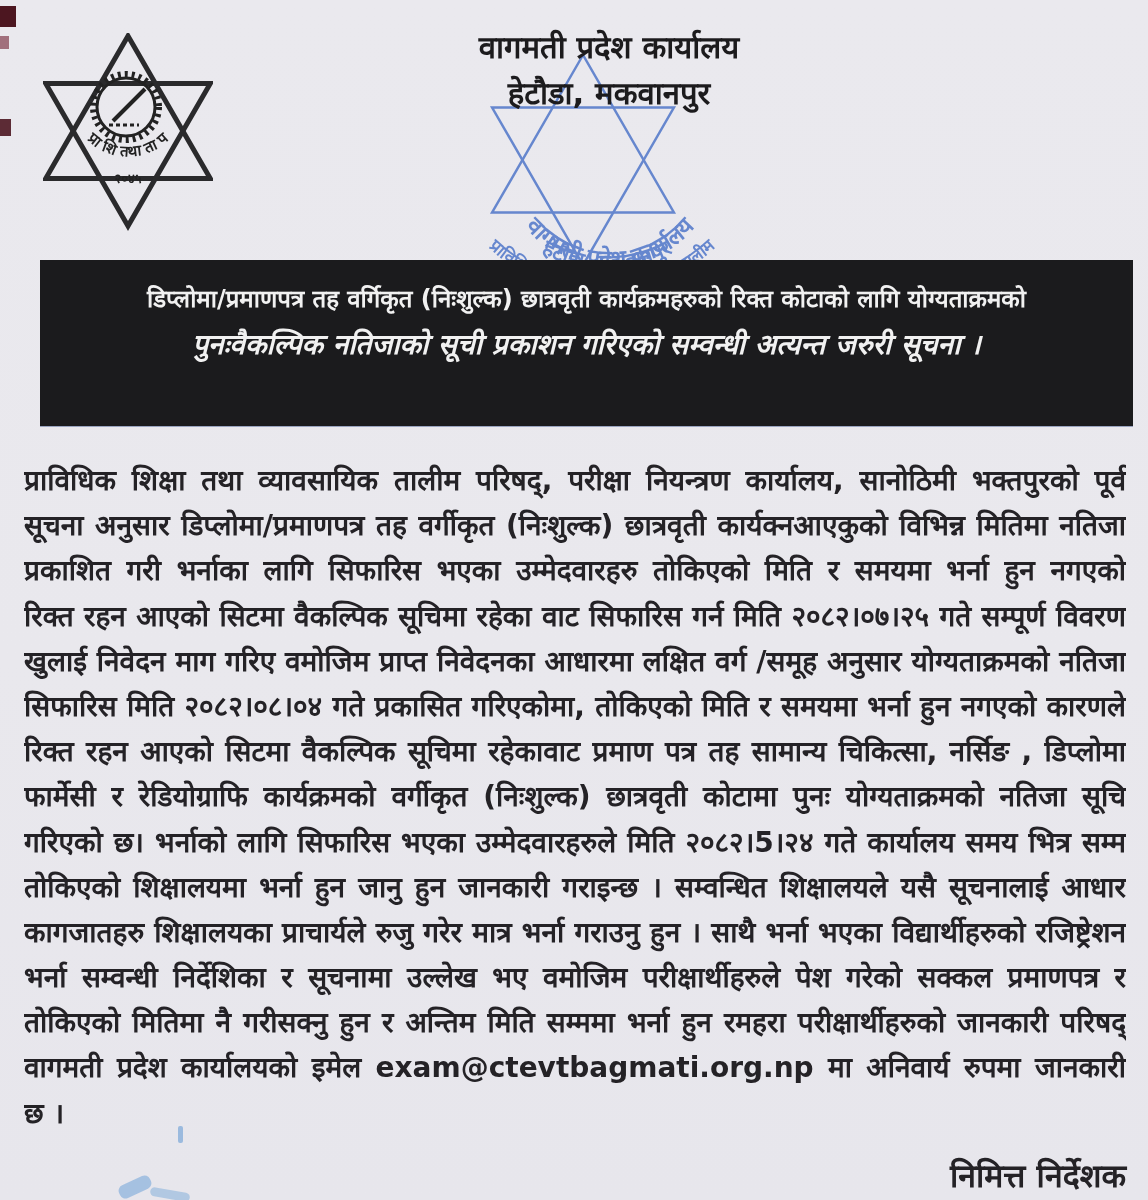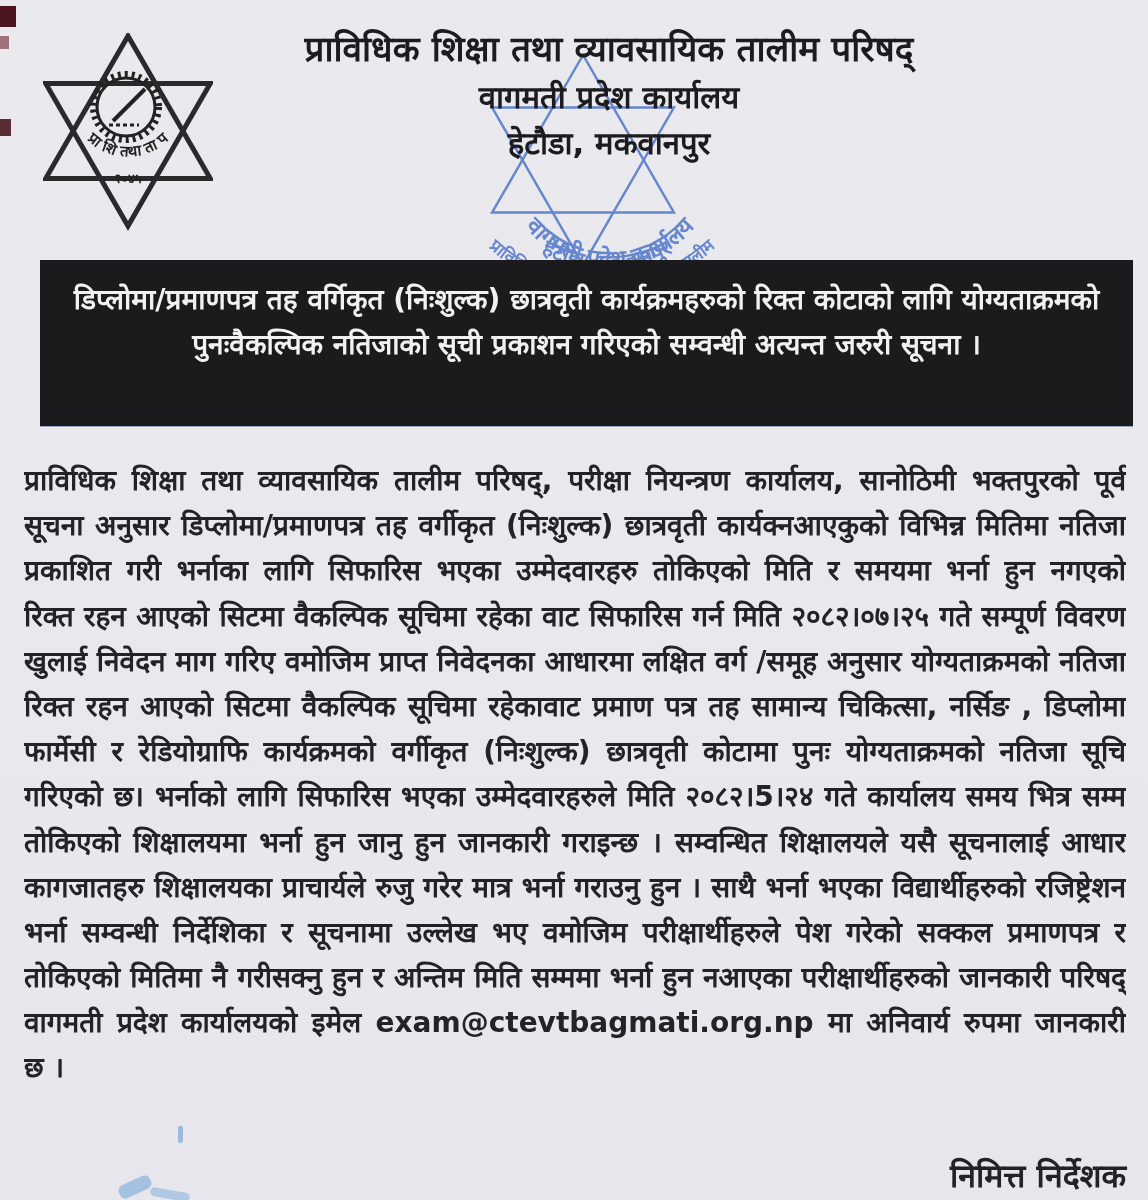--- a/index.html
+++ b/index.html
@@ -23,22 +23,22 @@
   
   .logo{position:absolute;left:43px;top:33px;}
   
   .stamp{position:absolute;left:405px;top:42px;opacity:.82;}
   
   .banner{
     position:absolute;left:40px;top:260px;width:1093px;height:166px;
     background:#1b1b1d;color:#f1f1f1;text-align:center;font-weight:bold;
     box-shadow:0 1px 0 #9aa4c0;
   }
-  .b1{margin-top:17px;font-size:28px;line-height:45px;}
-  .b2{font-size:28px;line-height:45px;}
+  .b1{margin-top:17px;font-size:24px;line-height:45px;}
+  .b2{font-size:28px;line-height:45px;font-style:italic;}
   .b3{margin-top:20px;font-size:26px;line-height:36px;}
   
   .body-text{
     position:absolute;left:24px;top:458px;width:1102px;
     font-size:28px;font-weight:bold;color:#242226;
   }
   .line{
     height:45.2px;line-height:45.2px;overflow:hidden;
     text-align:justify;text-align-last:justify;
   }
@@ -103,42 +103,42 @@
     <defs>
       <path id="lg-a1" d="M 40,102 A 58,58 0 0 0 130,102"></path>
     </defs>
     <text font-size="15" font-weight="bold" fill="#222">
       <textPath href="#lg-a1" startOffset="50%" text-anchor="middle">प्रा शि तथा ता प</textPath>
     </text>
     <text x="85" y="150" font-size="13" font-weight="bold" fill="#222" text-anchor="middle">२०४५</text>
   </svg>
 
   <div class="header">
-    <div class="h1">प्राविधिक शिक्षा तथा व्यावसायिक तालीम परिषद्</div>
     <div class="h2">वागमती प्रदेश कार्यालय</div>
     <div class="h3">हेटौडा, मकवानपुर</div>
   </div>
 
   <div class="banner">
     <div class="b1">डिप्लोमा/प्रमाणपत्र तह वर्गिकृत (निःशुल्क) छात्रवृती कार्यक्रमहरुको रिक्त कोटाको लागि  योग्यताक्रमको</div>
     <div class="b2">पुनःवैकल्पिक नतिजाको सूची प्रकाशन गरिएको सम्वन्धी अत्यन्त जरुरी सूचना ।</div>
   </div>
 
   <main class="body-text">
     <div class="line">प्राविधिक शिक्षा तथा व्यावसायिक तालीम परिषद्, परीक्षा नियन्त्रण कार्यालय, सानोठिमी भक्तपुरको पूर्व प्रकाशित</div>
     <div class="line">सूचना अनुसार  डिप्लोमा/प्रमाणपत्र तह वर्गीकृत (निःशुल्क) छात्रवृती कार्यक्नआएकुको विभिन्न मितिमा नतिजा</div>
     <div class="line">प्रकाशित गरी भर्नाका लागि सिफारिस भएका उम्मेदवारहरु  तोकिएको मिति र समयमा भर्ना हुन नगएको कारणले</div>
     <div class="line">रिक्त रहन आएको सिटमा  वैकल्पिक सूचिमा रहेका वाट सिफारिस गर्न मिति २०८२।०७।२५ गते सम्पूर्ण विवरण</div>
     <div class="line">खुलाई निवेदन माग गरिए वमोजिम  प्राप्त निवेदनका आधारमा लक्षित वर्ग /समूह  अनुसार योग्यताक्रमको नतिजा</div>
+    <div class="line">सिफारिस मिति २०८२।०८।०४ गते प्रकासित गरिएकोमा, तोकिएको मिति र समयमा  भर्ना हुन नगएको कारणले</div>
     <div class="line">रिक्त रहन आएको सिटमा वैकल्पिक सूचिमा रहेकावाट  प्रमाण पत्र तह सामान्य चिकित्सा, नर्सिङ , डिप्लोमा इन</div>
     <div class="line">फार्मेसी र रेडियोग्राफि कार्यक्रमको वर्गीकृत (निःशुल्क) छात्रवृती कोटामा पुनः योग्यताक्रमको नतिजा सूचि प्रकासित</div>
     <div class="line">गरिएको छ। भर्नाको लागि सिफारिस भएका उम्मेदवारहरुले मिति २०८२।5।२४ गते कार्यालय समय भित्र सम्म</div>
     <div class="line">तोकिएको शिक्षालयमा भर्ना हुन जानु हुन जानकारी गराइन्छ ।  सम्वन्धित शिक्षालयले यसै सूचनालाई आधार मानी</div>
     <div class="line">कागजातहरु शिक्षालयका प्राचार्यले रुजु गरेर मात्र भर्ना गराउनु हुन । साथै भर्ना भएका विद्यार्थीहरुको रजिष्ट्रेशन</div>
     <div class="line">भर्ना सम्वन्धी निर्देशिका र सूचनामा उल्लेख भए वमोजिम परीक्षार्थीहरुले पेश गरेको सक्कल प्रमाणपत्र र</div>
-    <div class="line">तोकिएको मितिमा नै  गरीसक्नु हुन र अन्तिम मिति सम्ममा भर्ना हुन नआएका परीक्षार्थीहरुको जानकारी परिषद्</div>
+    <div class="line">तोकिएको मितिमा नै  गरीसक्नु हुन र अन्तिम मिति सम्ममा भर्ना हुन रमहरा परीक्षार्थीहरुको जानकारी परिषद्</div>
     <div class="line">वागमती प्रदेश कार्यालयको इमेल exam@ctevtbagmati.org.np मा अनिवार्य रुपमा जानकारी गराउनु हुन अनुरोध</div>
     <div class="line last">छ ।</div>
   </main>
 
   <div class="signature">निमित्त निर्देशक</div>
 
 </div>
 
 </body></html>

